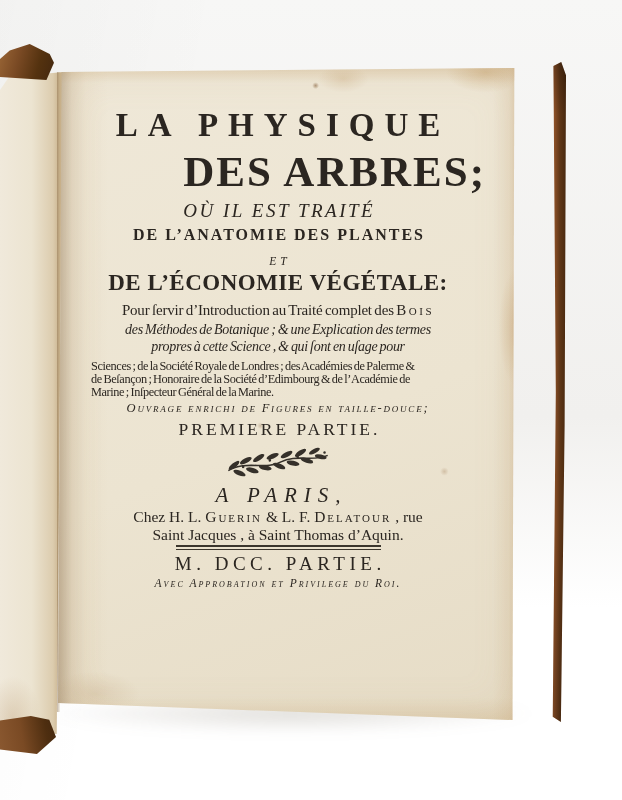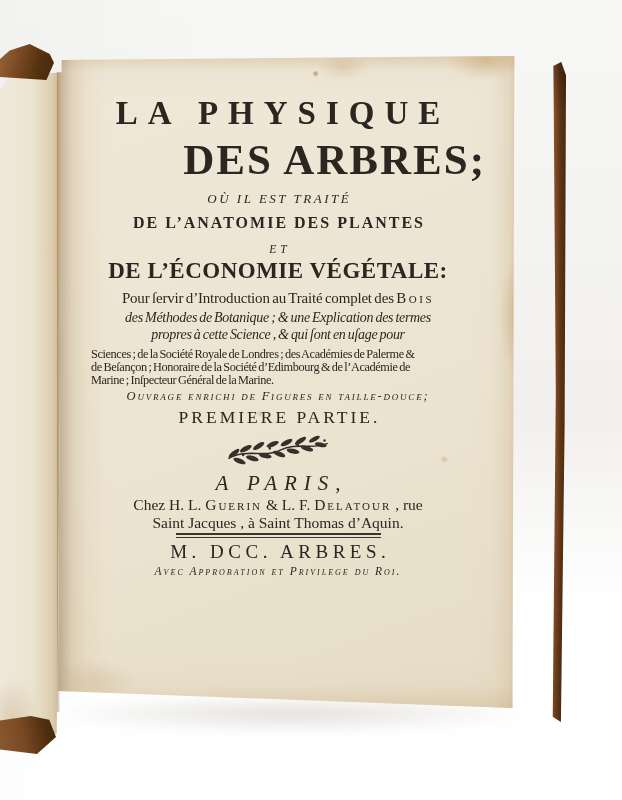--- a/index.html
+++ b/index.html
@@ -26,21 +26,21 @@
   
   .left-page{position:absolute;left:0;top:70px;width:63px;height:668px;
     background:
       radial-gradient(40px 60px at 20% 97%, rgba(170,130,80,0.25), rgba(0,0,0,0) 70%),
       linear-gradient(to right,#f0e9db 0%,var(--paper) 50%,#dcccae 84%,#c6ae87 97%,#b79c72 100%);
     clip-path:polygon(14% 1.1%,100% 0.3%,90% 99.4%,0 98.6%,0 3%);}
   .gutter-line{position:absolute;left:57px;top:72px;width:3px;height:640px;
     background:linear-gradient(to right, rgba(125,95,58,0.45), rgba(200,175,130,0.15));
     filter:blur(0.6px);}
   
-  .title-page{position:absolute;left:58px;top:54px;width:460px;height:654px;color:var(--ink);
+  .title-page{position:absolute;left:58px;top:66px;width:460px;height:654px;color:var(--ink);
     background:
       radial-gradient(55px 28px at 93% 1%, rgba(189,146,87,0.38), rgba(189,146,87,0) 72%),
       radial-gradient(26px 80px at 100% 40%, rgba(180,130,70,0.30), rgba(180,130,70,0) 75%),
       radial-gradient(34px 18px at 62% 2%, rgba(175,125,65,0.20), rgba(175,125,65,0) 75%),
       radial-gradient(4px 4px at 56% 3.0%, rgba(120,80,40,0.55), rgba(120,80,40,0) 85%),
       radial-gradient(4px 4px at 44% 55%, rgba(120,80,40,0.28), rgba(120,80,40,0) 85%),
       radial-gradient(5px 5px at 84% 62%, rgba(140,95,50,0.26), rgba(140,95,50,0) 85%),
       radial-gradient(60px 30px at 8% 96%, rgba(170,130,80,0.18), rgba(0,0,0,0) 75%),
       linear-gradient(to right, rgba(125,95,60,0.40) 0%, rgba(160,125,80,0.16) 3%, rgba(200,170,120,0.08) 6%, rgba(0,0,0,0) 11%),
       linear-gradient(to left, rgba(190,150,100,0.35) 0%, rgba(190,150,100,0.12) 2%, rgba(0,0,0,0) 5.5%),
@@ -53,21 +53,21 @@
   .fore-edge{position:absolute;left:549px;top:62px;width:17px;height:660px;
     background:
       linear-gradient(to bottom, rgba(0,0,0,0.25), rgba(0,0,0,0) 8%, rgba(0,0,0,0) 70%, rgba(0,0,0,0.2)),
       linear-gradient(to right,#c07a44 0%,#8e5128 30%,#5e3617 65%,#49290f 100%);
     clip-path:polygon(26% 0.6%,72% 0,100% 2%,92% 55%,70% 100%,22% 99.2%,40% 50%);}
   
   .content{position:absolute;left:12px;top:0;width:416px;text-align:center;}
   .line{white-space:nowrap;}
   .t1{font-weight:700;font-size:33px;line-height:38px;letter-spacing:10px;padding-left:10px;margin-top:40px;}
   .t2{font-weight:700;font-size:43px;line-height:48px;letter-spacing:2px;padding-left:2px;margin-top:4px;text-align:right;}
-  .treated{font-style:italic;font-size:13px;line-height:17px;letter-spacing:2.5px;padding-left:2.5px;margin-top:6px;}
+  .treated{font-style:italic;font-size:19px;line-height:17px;letter-spacing:2.5px;padding-left:2.5px;margin-top:6px;}
   .anatomy{font-weight:700;font-size:16px;line-height:28px;letter-spacing:2px;padding-left:2px;margin-top:2px;}
   .et{font-style:italic;font-size:11.5px;line-height:13px;letter-spacing:4px;padding-left:4px;margin-top:6px;}
   .economy{font-weight:700;font-size:23px;line-height:30px;letter-spacing:0.5px;}
   .intro{font-size:15px;line-height:19.5px;letter-spacing:-0.2px;word-spacing:-1px;}
   .intro1{margin-top:3px;}
   .intro .sc{font-variant:small-caps;letter-spacing:2.5px;}
   .diss1{font-style:italic;font-size:14.5px;line-height:18px;margin-top:6px;}
   .diss1 .sc{font-variant:small-caps;letter-spacing:2.2px;}
   .diss{font-style:italic;font-size:14px;line-height:17.5px;letter-spacing:-0.3px;word-spacing:-1px;}
   .diss4{margin-top:2px;}
@@ -149,18 +149,18 @@
           </g>
         </svg>
       </div>
 
       <div class="line aparis">A PARIS,</div>
       <div class="line publisher"><span>Chez H. L. </span><span class="sc">Guerin</span><span> &amp; L. F. </span><span class="sc">Delatour</span><span> , rue</span></div>
       <div class="line address">Saint Jacques , à Saint Thomas d’Aquin.</div>
 
       <div class="rule"></div>
 
-      <div class="line year">M. DCC. ARBRES.</div>
+      <div class="line year">M. DCC. PARTIE.</div>
       <div class="line privilege"><span class="sc">Avec Approbation et Privilege du Roi.</span></div>
 
     </div>
   </div>
 </div>
 
 </body></html>

